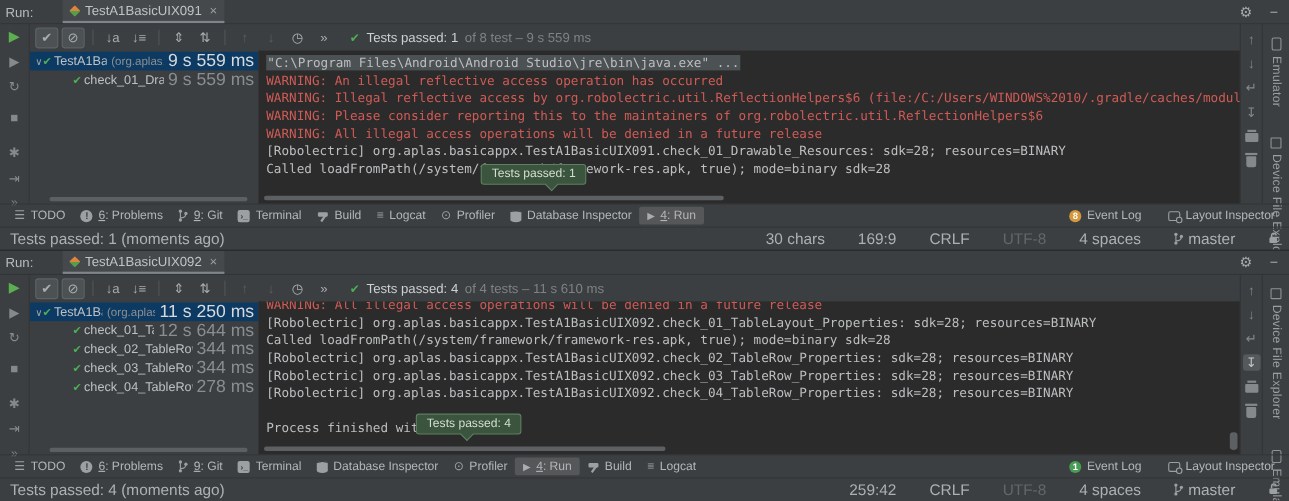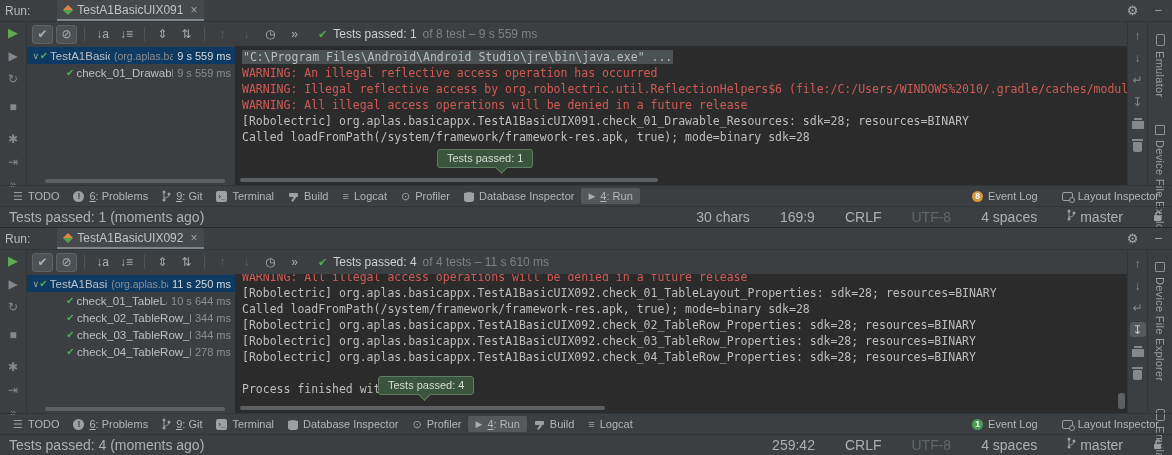--- a/index.html
+++ b/index.html
@@ -41,21 +41,21 @@
   
   .content{flex:1;display:flex;min-height:0;position:relative}
   .tree{flex:0 0 208px;position:relative;font-size:11.5px;padding-top:1px;overflow:hidden}
   .trow{height:17px;display:flex;align-items:center;white-space:nowrap;color:#bdc0c2}
   .trow.sel{background:var(--sel)}
   .t-exp{width:13px;margin-left:5px;color:#9fa3a5;font-size:9px;text-align:center}
   .t-check{color:var(--green);font-size:10px;width:13px;text-align:center;margin-right:2px}
   .trow.child{padding-left:39px}
   .t-label{min-width:0;overflow:hidden}
   .t-pkg{color:#8a8e90;margin-left:4px;min-width:0;overflow:hidden;flex:1 1 auto;font-size:10.5px}
-  .t-time{margin-left:auto;padding:0 4px 0 4px;color:#8a8e90;font-size:11px;flex:0 0 auto}
+  .t-time{margin-left:auto;padding:0 4px 0 4px;color:#8a8e90;font-size:16px;flex:0 0 auto}
   .trow.sel .t-time{color:#d7dadd}
   .console{flex:1;min-width:0;background:var(--consoleBg);font-family:"DejaVu Sans Mono",monospace;font-size:11.5px;line-height:16px;color:var(--textMain);padding:3px 0 0 7px;overflow:hidden;position:relative}
   .cline{white-space:pre;min-height:16px}
   .cline.warn{color:var(--red)}
   .cline .hl{background:var(--lineHl);padding:0 1px}
   .panel.p2 .cline.clip{margin-top:-8px}
   .hthumb{position:absolute;height:4px;border-radius:2px;background:var(--thumb)}
   .vthumb{position:absolute;right:2px;bottom:4px;width:7px;height:16px;background:var(--thumb);border-radius:3px}
   
   .rstrip{flex:0 0 20px;border-left:1px solid var(--border);display:flex;flex-direction:column;align-items:center;gap:7px;padding-top:6px}
@@ -86,21 +86,21 @@
   .i-camera::after{content:"";position:absolute;left:4px;top:2.5px;width:4px;height:4px;border-radius:50%;background:var(--bg)}
   .i-printer{width:12px;height:8px;background:#85898c;border-radius:1px;position:relative;margin-top:3px}
   .i-printer::before{content:"";position:absolute;left:2px;top:-3px;width:8px;height:2px;background:#85898c}
   .i-trash{width:9px;height:10px;background:#85898c;border-radius:1px 1px 2px 2px;position:relative;margin-top:2px}
   .i-trash::before{content:"";position:absolute;left:-1px;top:-2.5px;width:11px;height:1.5px;background:#85898c}
   .badge{width:11px;height:11px;border-radius:50%;color:#fff;font-size:8.5px;line-height:11px;text-align:center;font-weight:bold}
   
   .statusbar{flex:0 0 21px;border-top:1px solid var(--border);display:flex;align-items:center;font-size:14px;color:#aeb1b3;padding:0 9px}
   .sb-right{margin-left:auto;display:flex;gap:30px;align-items:center}
   .sb-dim{color:#63676a}
-  .branch{display:flex;gap:4px;align-items:flex-start}
+  .branch{display:flex;gap:4px;align-items:center}
   
   .tooltip{position:absolute;background:var(--tooltipBg);border:1px solid var(--tooltipBorder);color:#d5ddd2;font-size:11px;padding:2px 9px 3px;border-radius:3px;z-index:10;white-space:nowrap}
   .tooltip::after{content:"";position:absolute;bottom:-5px;left:var(--ax,50%);width:8px;height:8px;background:var(--tooltipBg);border-right:1px solid var(--tooltipBorder);border-bottom:1px solid var(--tooltipBorder);transform:rotate(45deg);margin-left:-4px}
 </style>
 </head>
 <body>
 
 <div class="panel">
   <div class="tabrow">
     <span class="runlabel">Run:</span>
@@ -160,20 +160,21 @@
             <span class="t-check">✔</span>
             <span class="t-label">check_01_Drawable_Resources</span>
             <span class="t-time">9 s 559 ms</span>
           </div>
           <div class="hthumb" style="left:18px;width:180px;bottom:2px"></div>
         </div>
         <div class="console">
           <div class="cline"><span class="hl">"C:\Program Files\Android\Android Studio\jre\bin\java.exe" ...</span></div>
           <div class="cline warn">WARNING: An illegal reflective access operation has occurred</div>
           <div class="cline warn">WARNING: Illegal reflective access by org.robolectric.util.ReflectionHelpers$6 (file:/C:/Users/WINDOWS%2010/.gradle/caches/modules-2/files-2.</div>
+          <div class="cline warn">WARNING: Please consider reporting this to the maintainers of org.robolectric.util.ReflectionHelpers$6</div>
           <div class="cline warn">WARNING: All illegal access operations will be denied in a future release</div>
           <div class="cline">[Robolectric] org.aplas.basicappx.TestA1BasicUIX091.check_01_Drawable_Resources: sdk=28; resources=BINARY</div>
           <div class="cline">Called loadFromPath(/system/framework/framework-res.apk, true); mode=binary sdk=28</div>
           <div class="hthumb" style="left:5px;width:418px;bottom:3px"></div>
         </div>
       </div>
     </div>
     <div class="rstrip">
       <span class="rs-icon">↑</span>
       <span class="rs-icon">↓</span>
@@ -329,21 +330,21 @@
           <div class="trow sel">
             <span class="t-exp">∨</span>
             <span class="t-check">✔</span>
             <span class="t-label">TestA1BasicUIX092</span>
             <span class="t-pkg">(org.aplas.basicappx)</span>
             <span class="t-time">11 s 250 ms</span>
           </div>
           <div class="trow child">
             <span class="t-check">✔</span>
             <span class="t-label">check_01_TableLayout_Properties</span>
-            <span class="t-time">10 s 644 ms</span>
+            <span class="t-time">12 s 644 ms</span>
           </div>
           <div class="trow child">
             <span class="t-check">✔</span>
             <span class="t-label">check_02_TableRow_Properties</span>
             <span class="t-time">344 ms</span>
           </div>
           <div class="trow child">
             <span class="t-check">✔</span>
             <span class="t-label">check_03_TableRow_Properties</span>
             <span class="t-time">344 ms</span>

